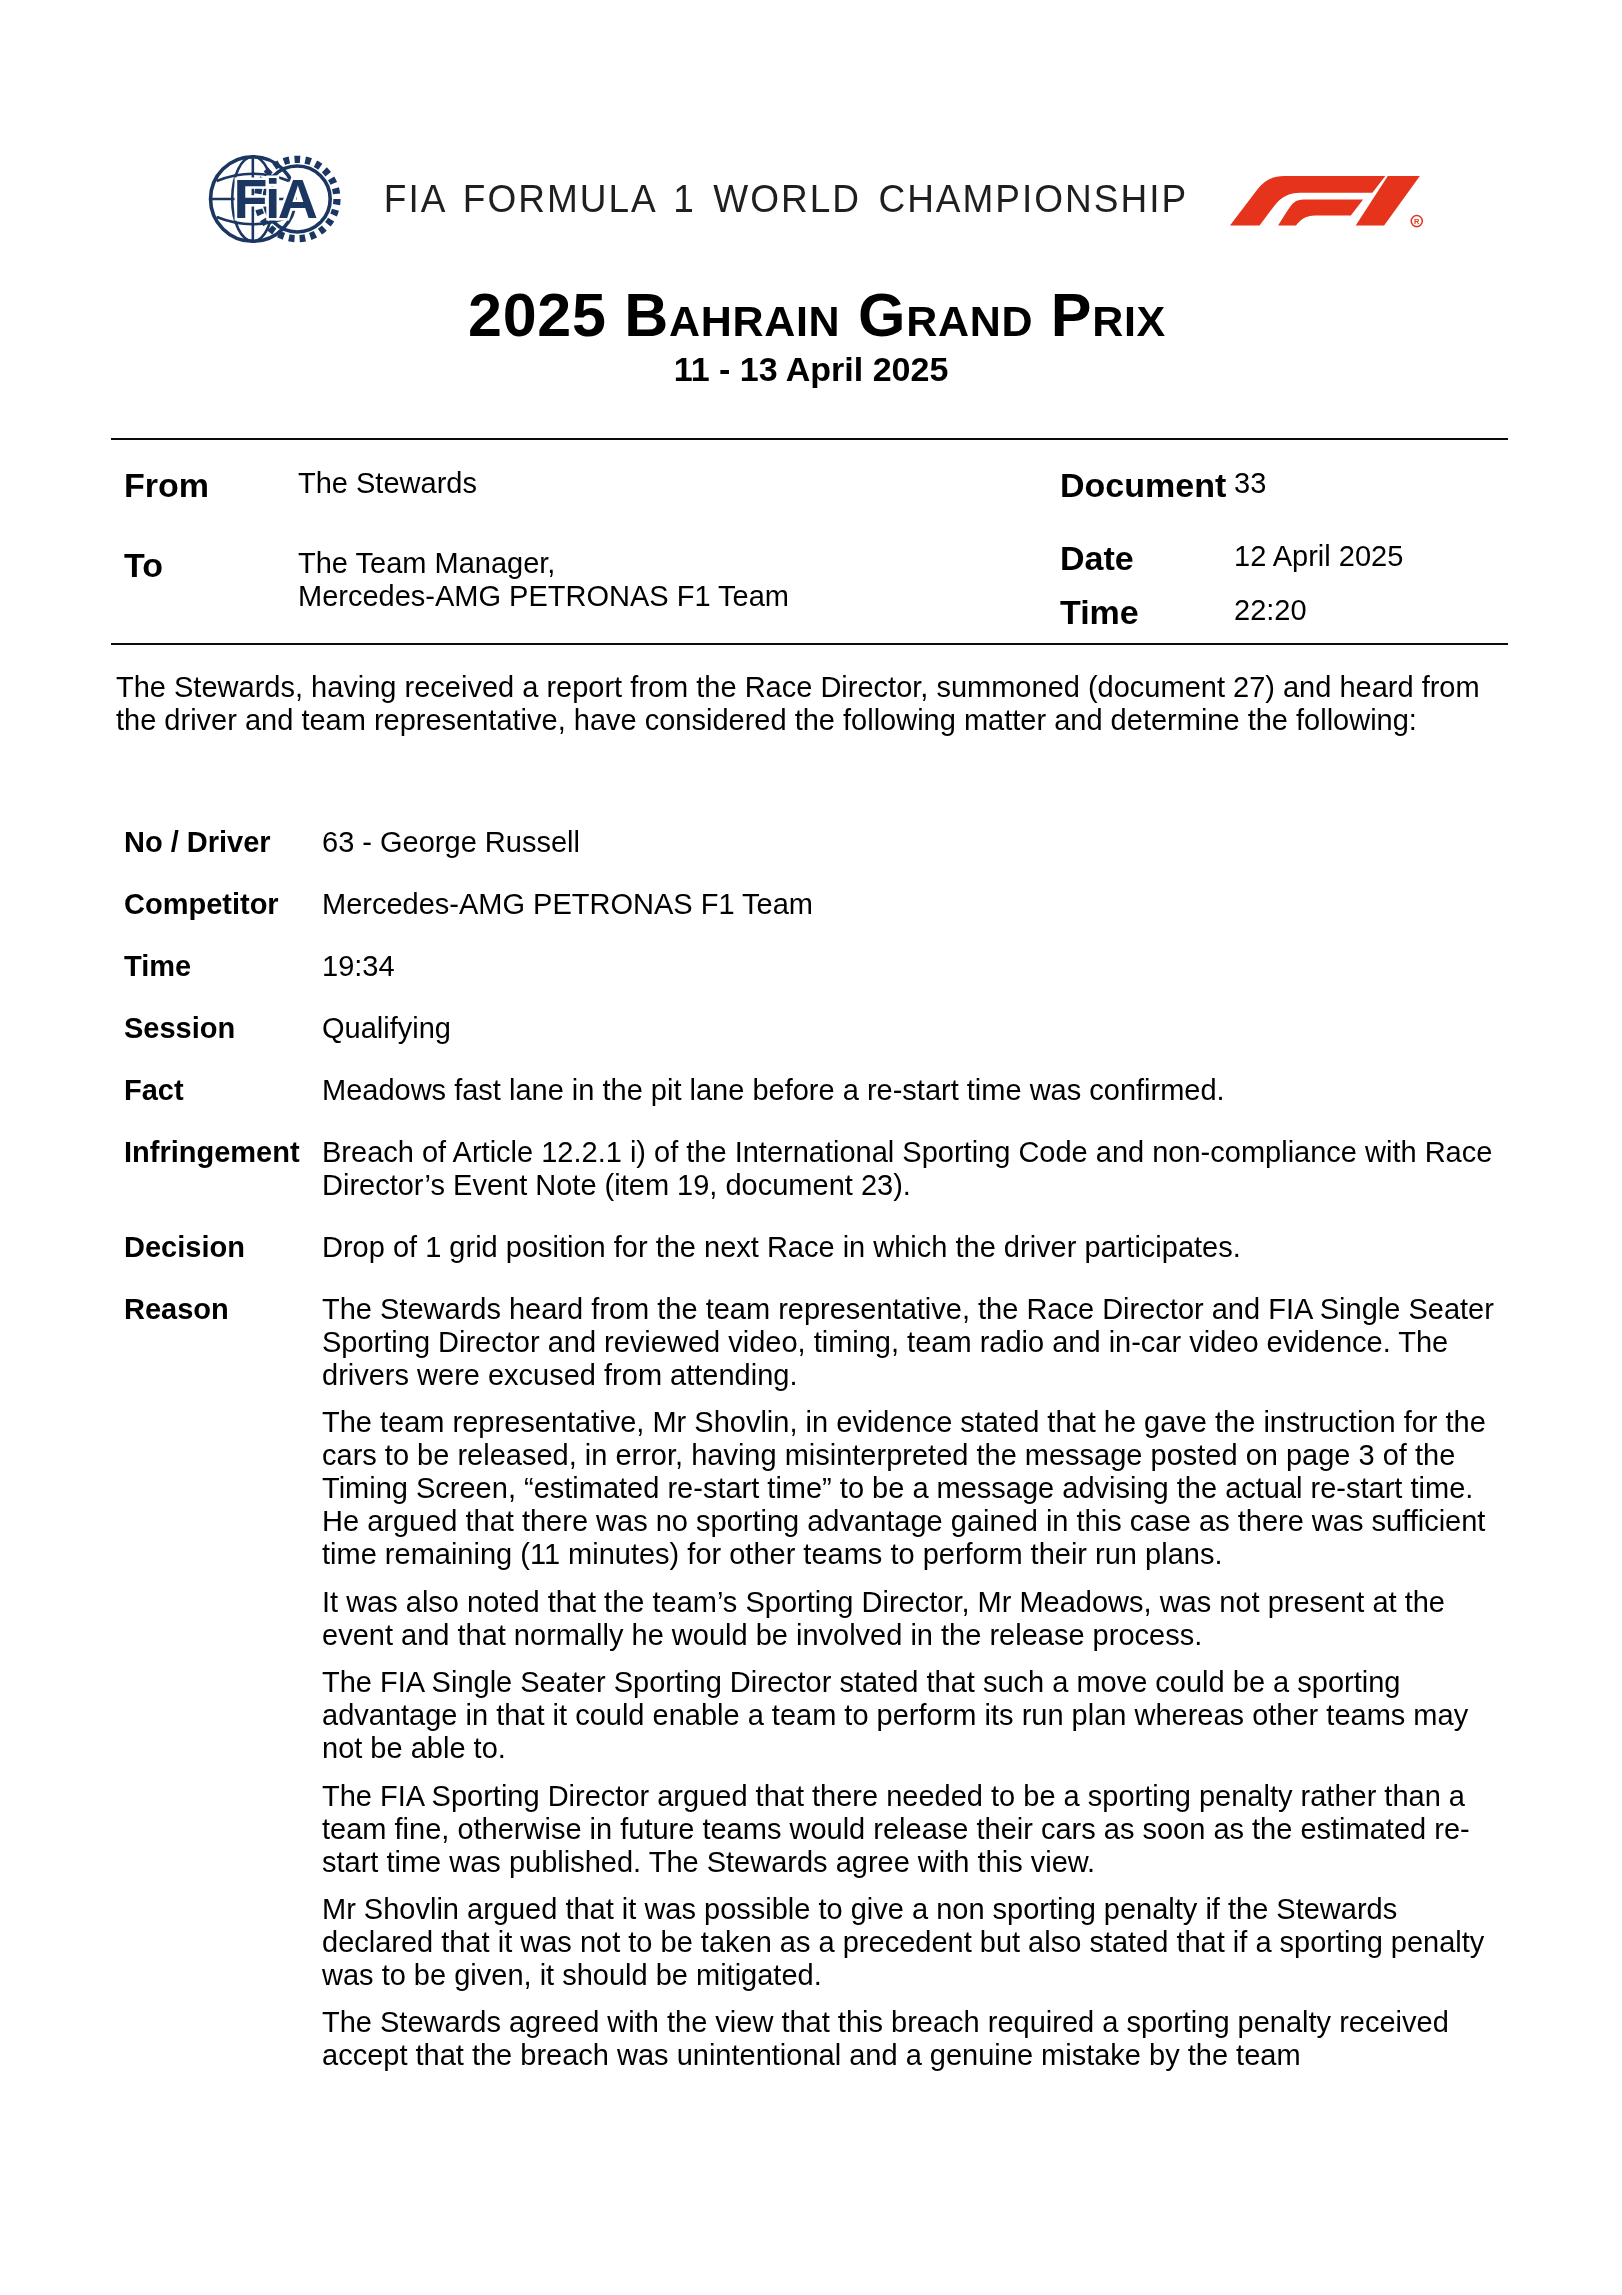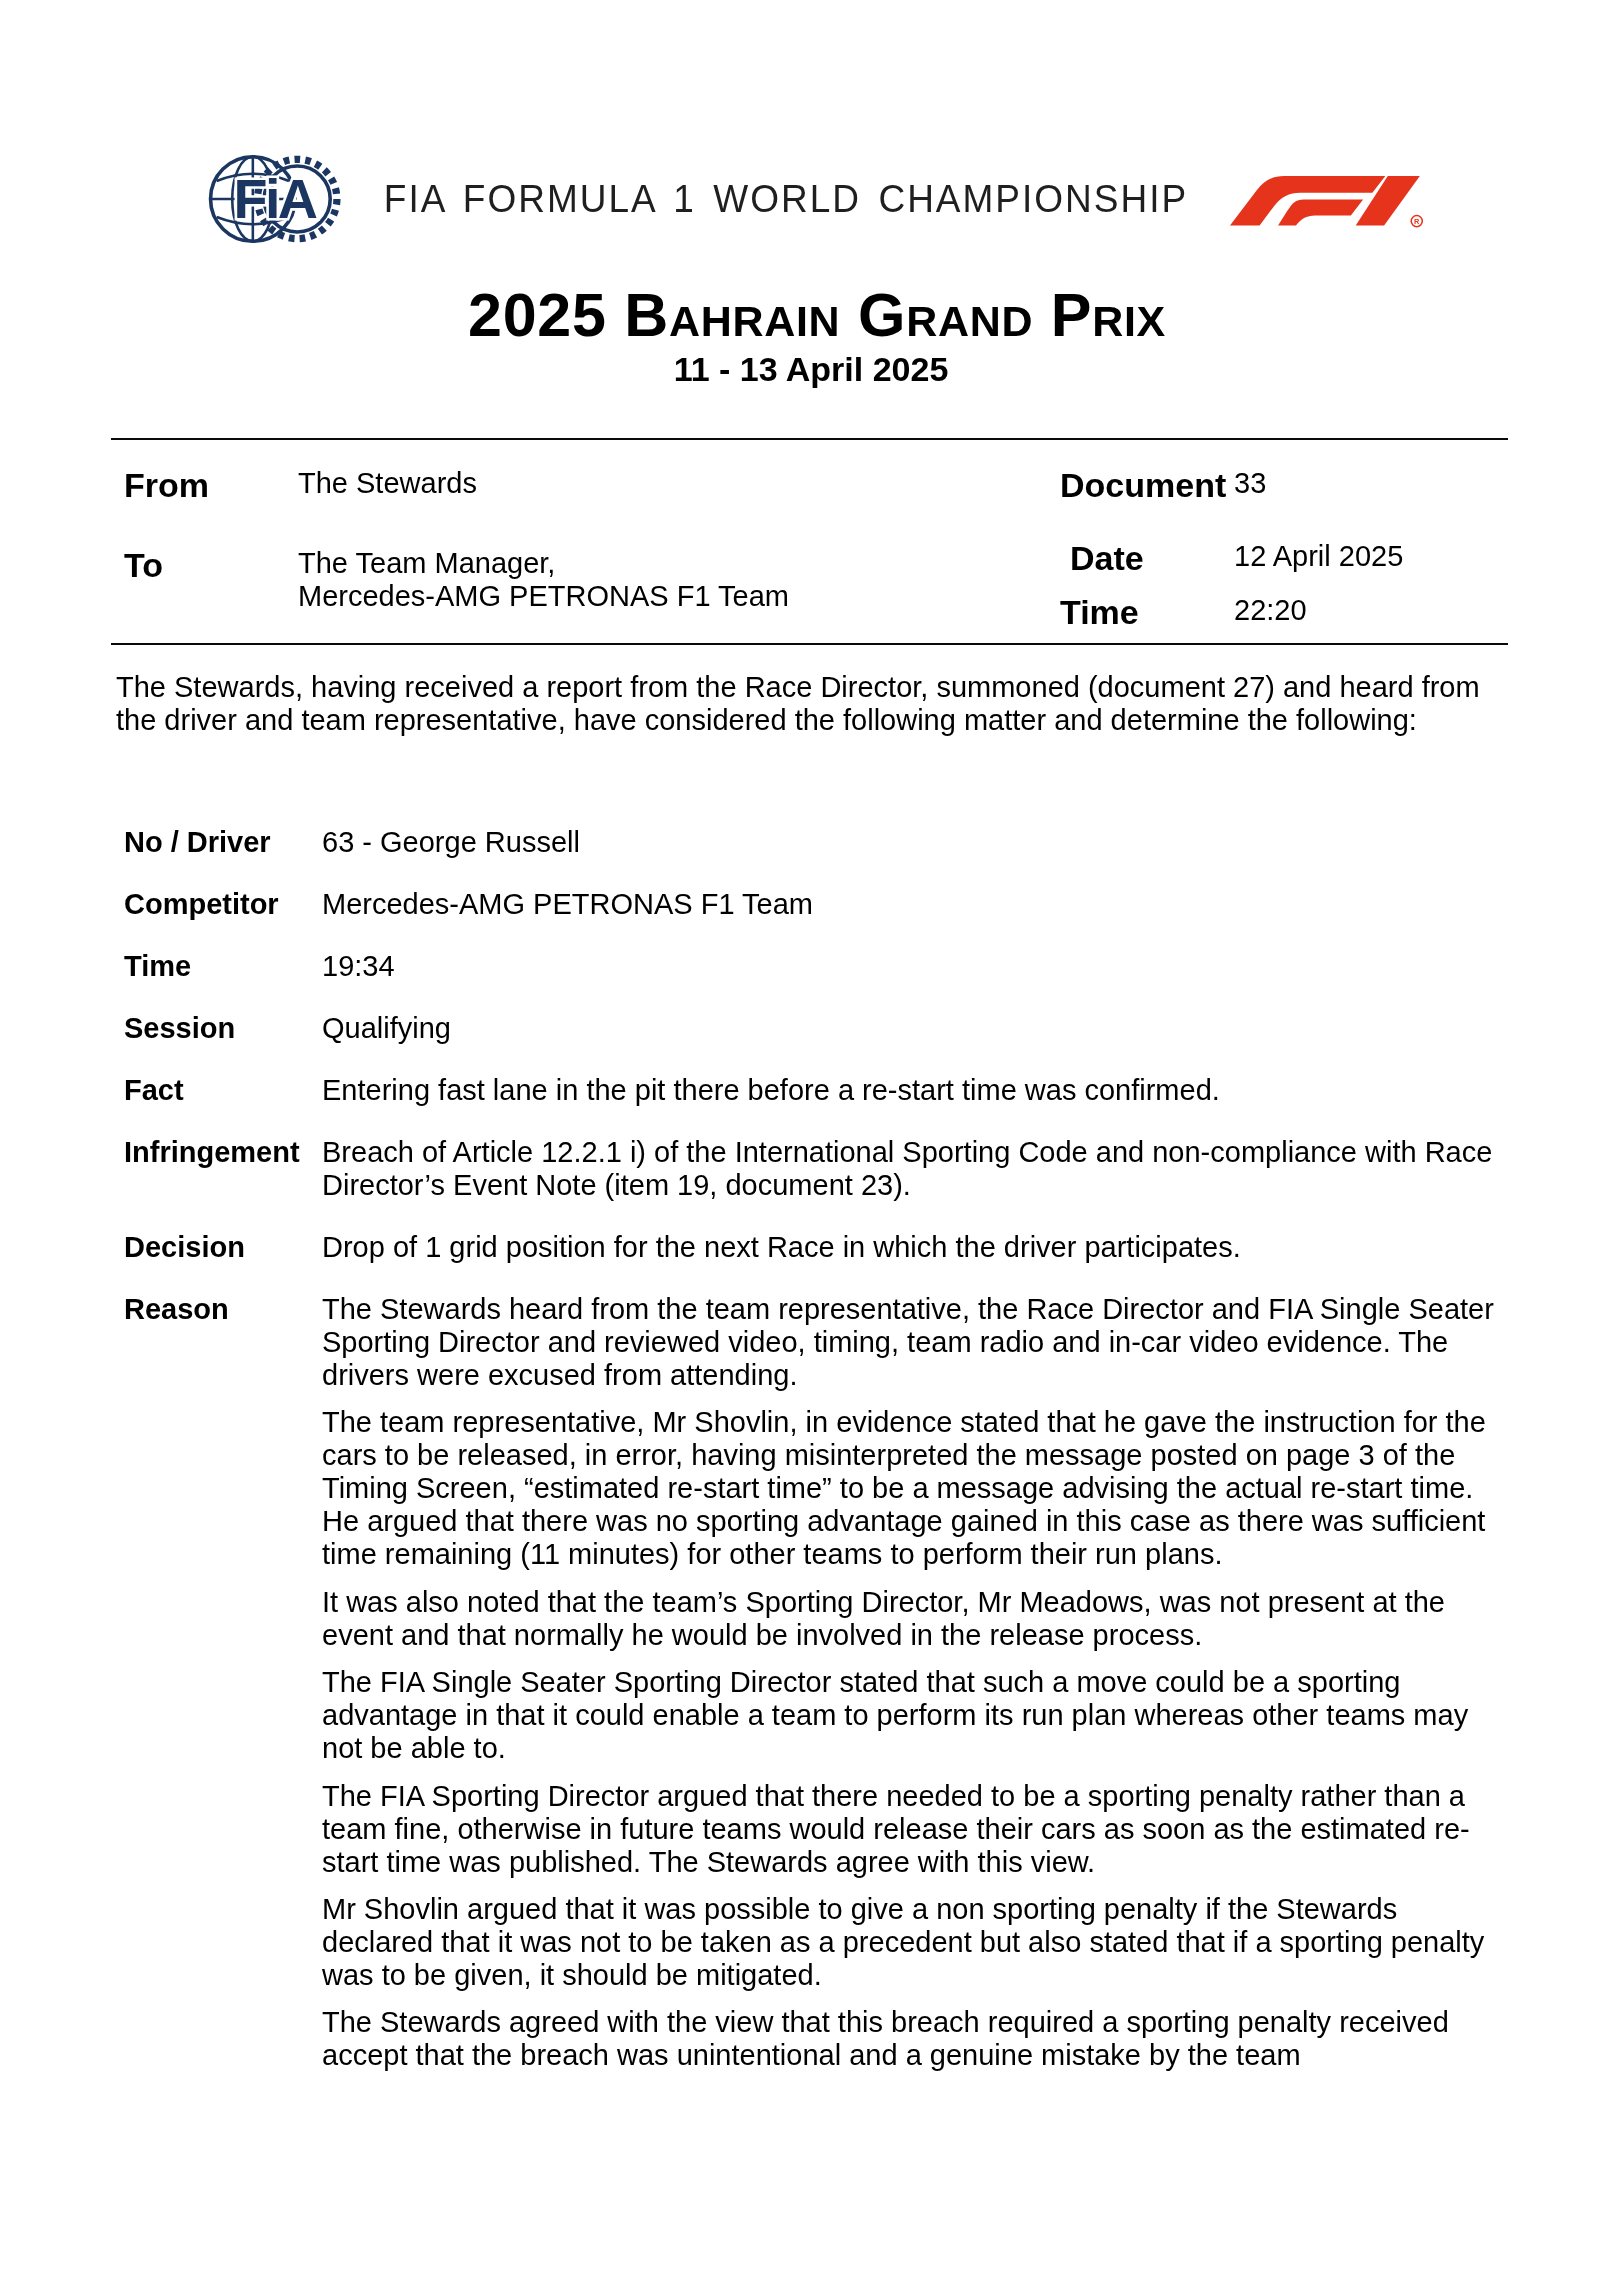--- a/index.html
+++ b/index.html
@@ -107,21 +107,21 @@
 
 <div class="abs lbl" style="left:124px; top:546px;">To</div>
 <div class="abs val" style="left:298px; top:547px;">
   <span>The Team Manager,</span><br>
   <span>Mercedes-AMG PETRONAS F1 Team</span>
 </div>
 
 <div class="abs lbl" style="left:1060px; top:466px;">Document</div>
 <div class="abs val" style="left:1234px; top:467px;">33</div>
 
-<div class="abs lbl" style="left:1060px; top:539px;margin-left:10px;">Date</div>
+<div class="abs lbl" style="left:1060px; top:539px;">Date</div>
 <div class="abs val" style="left:1234px; top:540px;">12 April 2025</div>
 
 <div class="abs lbl" style="left:1060px; top:593px;">Time</div>
 <div class="abs val" style="left:1234px; top:594px;">22:20</div>
 
 <div class="intro">The Stewards, having received a report from the Race Director, summoned (document 27) and heard from the driver and team representative, have considered the following matter and determine the following:</div>
 
 <div class="fields">
 
   <div class="field-row">
@@ -139,21 +139,21 @@
     <div class="field-value">19:34</div>
   </div>
 
   <div class="field-row">
     <div class="field-label">Session</div>
     <div class="field-value">Qualifying</div>
   </div>
 
   <div class="field-row">
     <div class="field-label">Fact</div>
-    <div class="field-value">Entering fast lane in the pit there before a re-start time was confirmed.</div>
+    <div class="field-value">Meadows fast lane in the pit lane before a re-start time was confirmed.</div>
   </div>
 
   <div class="field-row">
     <div class="field-label">Infringement</div>
     <div class="field-value">Breach of Article 12.2.1 i) of the International Sporting Code and non-compliance with Race Director’s Event Note (item 19, document 23).</div>
   </div>
 
   <div class="field-row">
     <div class="field-label">Decision</div>
     <div class="field-value">Drop of 1 grid position for the next Race in which the driver participates.</div>

